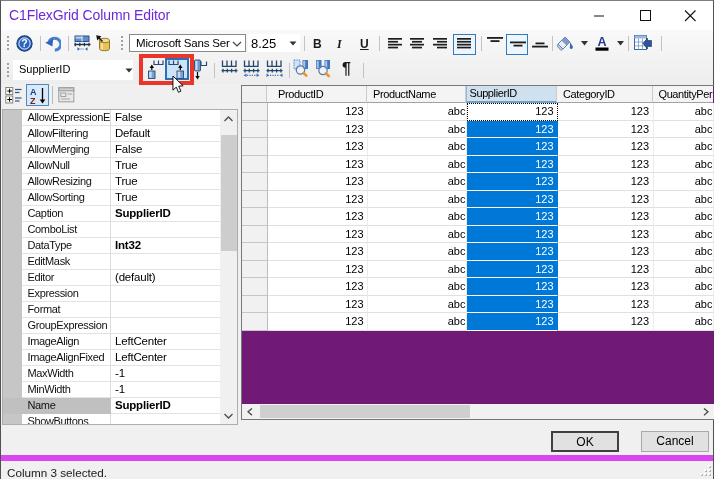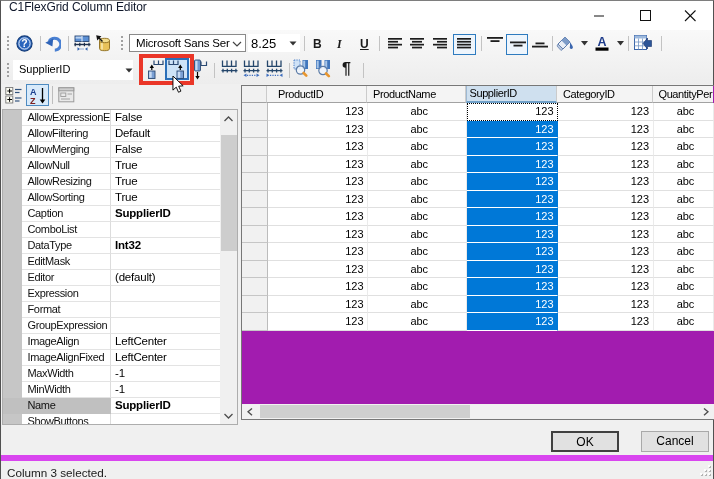--- a/index.html
+++ b/index.html
@@ -1,19 +1,19 @@
 <!DOCTYPE html>
 <html><head><meta charset="utf-8"><style>
 *{margin:0;padding:0;box-sizing:border-box}
 html,body{width:714px;height:479px;overflow:hidden}
 body{font-family:"Liberation Sans",sans-serif;background:#f0f0f0;position:relative}
 .abs{position:absolute}
 #win{position:absolute;left:0;top:0;width:714px;height:479px;border:1px solid #515151;border-top-color:#7e7e7e}
 #titlebar{position:absolute;left:1px;top:1px;width:712px;height:29px;background:#fff}
-#title{position:absolute;left:9px;top:0;font-size:12px;letter-spacing:-0.1px;color:#0f172a}
+#title{position:absolute;left:9px;top:7px;font-size:14px;letter-spacing:-0.1px;color:#6d28d9}
 #toolbars{position:absolute;left:1px;top:30px;width:712px;height:54px;background:linear-gradient(#f9f9f9,#ededed)}
 .sep1{position:absolute;top:36px;width:1px;height:15px;background:#c3c3c3}
 .sep2{position:absolute;top:63px;width:1px;height:15px;background:#c3c3c3}
 .grip{position:absolute;width:2px;height:2px;background:#a0a0a0;box-shadow:0 4px #a0a0a0,0 8px #a0a0a0,0 12px #a0a0a0}
 .tbtxt{position:absolute;font-size:11px;color:#1a1a1a}
 #fontcombo{position:absolute;left:129px;top:34px;width:117px;height:18px;background:#fff;border:1px solid #8a8a8a}
 #fontcombo span{position:absolute;left:6px;top:2px;font-size:11.5px;letter-spacing:-0.2px;color:#000}
 #sizecombo{position:absolute;left:248px;top:34px;width:52px;height:18px;background:#fff}
 #sizecombo span{position:absolute;left:3px;top:2px;font-size:13px;color:#000}
 #combo2{position:absolute;left:13px;top:60px;width:120px;height:20px;background:#fff}
@@ -25,28 +25,28 @@
 #azbtn{position:absolute;left:26px;top:0px;width:23px;height:21.5px;border:1px solid #4d8ac0;background:#d8eafa}
 #pgrid{position:absolute;left:2px;top:108.6px;width:236px;height:316px;background:#fff;border:1px solid #adadad;overflow:hidden}
 .pr{display:flex;height:16.05px;overflow:hidden}
 .pm{width:19px;background:#c6c6c6;flex:none}
 .pl{width:89px;flex:none;border-right:1px solid #dcdcdc;border-bottom:1px solid #e3e3e3;font-size:11px;letter-spacing:-0.35px;padding-left:5.5px;line-height:15.5px;color:#111;overflow:hidden;white-space:nowrap}
 .pv{flex:1;border-bottom:1px solid #e3e3e3;font-size:11.5px;letter-spacing:-0.2px;padding-left:4px;line-height:15.5px;color:#000;overflow:hidden;white-space:nowrap;margin-right:17px}
 .sel .pm,.sel .pl{background:#c0c0c0;border-color:#c0c0c0}
 #pgsb{position:absolute;right:0;top:0;width:17px;height:100%;background:#f0f0f0}
 #pgthumb{position:absolute;left:0.5px;top:25px;width:16px;height:116px;background:#cdcdcd}
 
-#dgrid{position:absolute;left:240.5px;top:85px;width:473px;height:335px;background:#a21caf;border:1px solid #777;border-right:none;overflow:hidden}
+#dgrid{position:absolute;left:240.5px;top:85px;width:473px;height:335px;background:#701a75;border:1px solid #777;border-right:none;overflow:hidden}
 .gr{display:flex;height:17.5px;background:#fff}
 .gh{display:flex;height:17.3px}
 .hc{border-right:1px solid #cbcbcb;border-bottom:1px solid #a2a2a2;background:#f4f4f4;font-size:11px;letter-spacing:-0.4px;line-height:16px;padding-left:6px;color:#000;overflow:hidden;white-space:nowrap;flex:none}
 .rh{width:26.5px;flex:none;background:#f1f1f1;border-right:1px solid #bcbcbc;border-bottom:1px solid #c6c6c6}
 .cel{font-size:11px;line-height:17px;border-right:1px solid #ebebeb;border-bottom:1px solid #e0e0e0;overflow:hidden;white-space:nowrap;flex:none;color:#000}
 .num{text-align:right;padding-right:3.5px}
-.txt{text-align:center;padding-left:5px}
+.txt{text-align:right;padding-left:5px}
 .w1{width:100px}.w2{width:98.5px}.w3{width:91.5px}.w4{width:95.5px}.w5{width:60px}
 .blu{background:#0078d7;color:#fff;border-right-color:#0078d7;border-bottom-color:#fff}
 .foc{border:1px dotted #000;border-right:1px dotted #000;line-height:15px}
 #hsb{position:absolute;left:0;bottom:0;width:100%;height:15px;background:#f1f1f1}
 #hthumb{position:absolute;left:18px;top:1px;width:210px;height:13px;background:#cfcfcf}
 
 .btn{position:absolute;top:430.5px;width:68px;height:21px;background:#e1e1e1;font-size:12px;text-align:center;line-height:19px;color:#000}
 #ok{left:551px;border:2px solid #404040}
 #cancel{left:641px;border:1px solid #a9a9a9}
 #statusbar{position:absolute;left:1px;top:454.5px;width:712px;height:24px;background:#f0f0f0;border-top:6px solid #d946ef}

